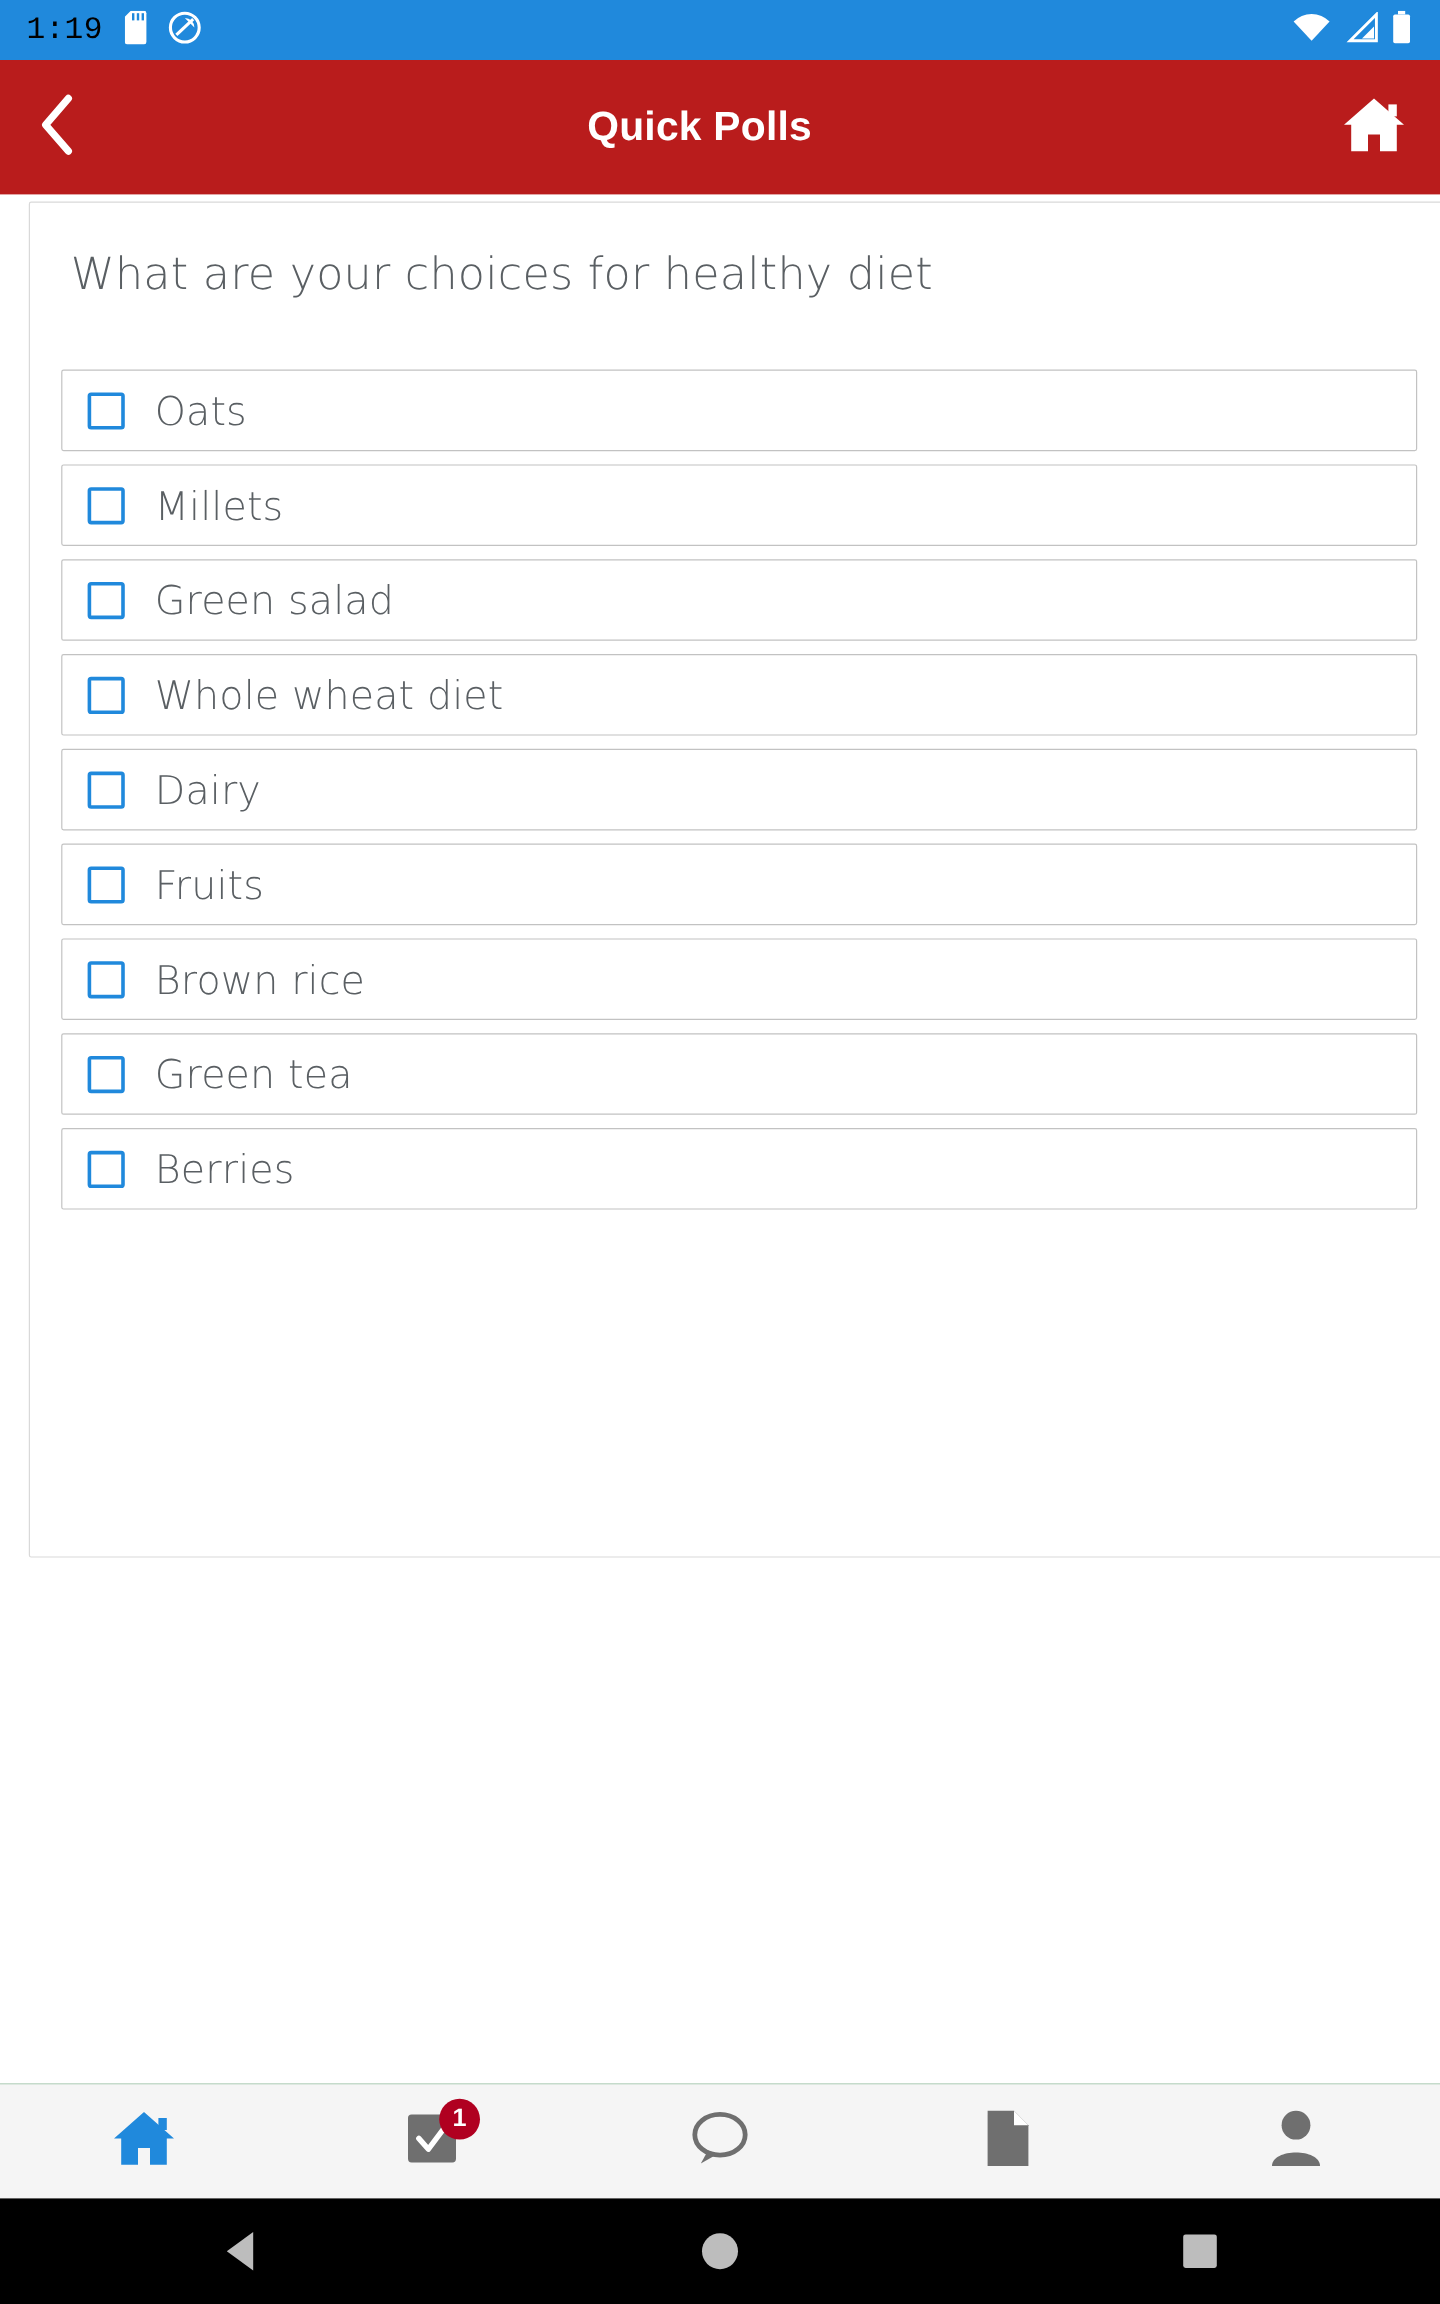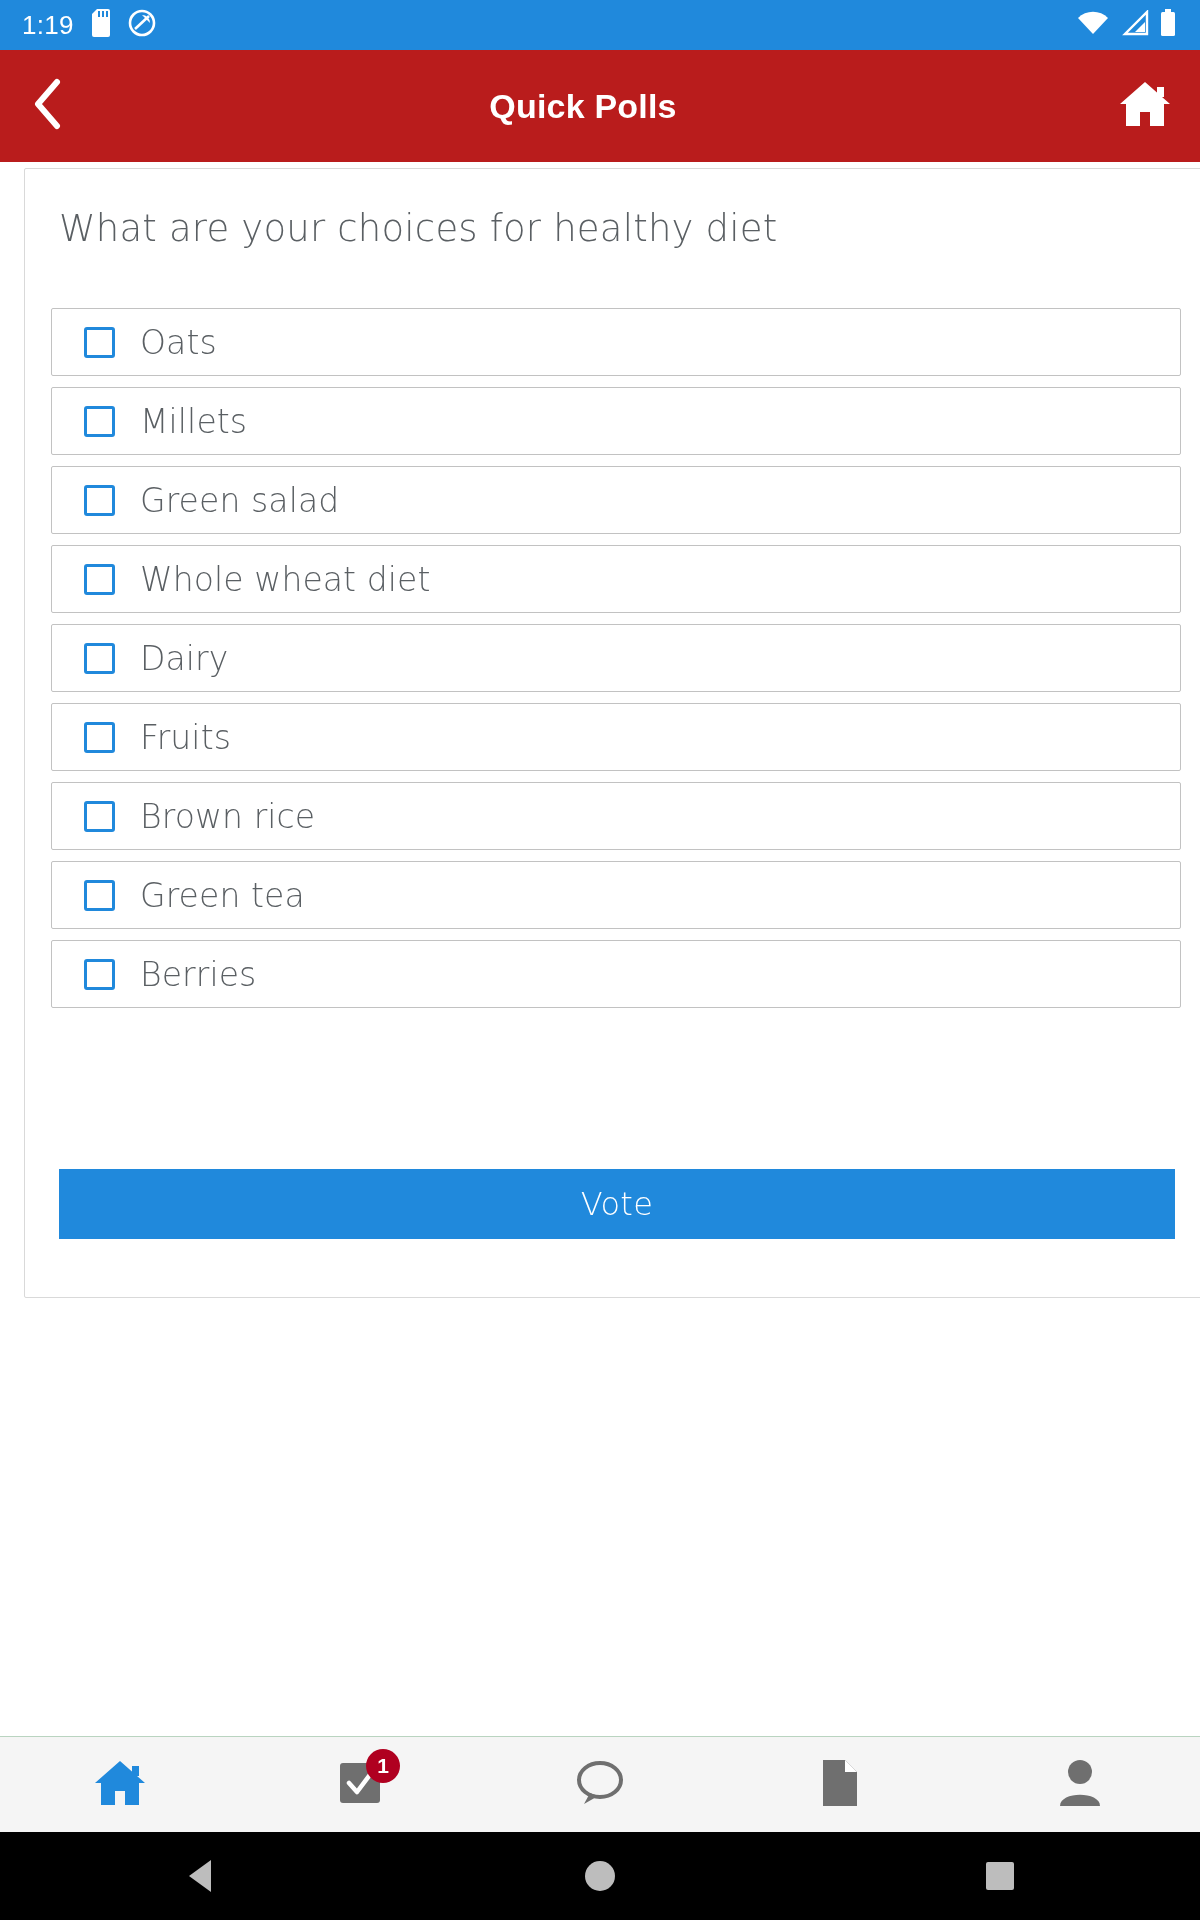--- a/index.html
+++ b/index.html
@@ -11,22 +11,22 @@
   }
   #screen { position: relative; width: 1200px; height: 1920px; background: #ffffff; }
 
   
   .statusbar {
     position: absolute; top: 0; left: 0; width: 1200px; height: 50px;
     background: #2089DC; display: flex; align-items: center;
     padding: 0 18px 0 22px;
   }
   .sb-time {
-    color: #ffffff; font-size: 26px; letter-spacing: 0.3px;
-    font-family: Liberation Sans, sans-serif;
+    color: #000000; font-size: 26px; letter-spacing: 0.3px;
+    font-family: Liberation Mono, monospace;
   }
   .sb-left-icons { display: flex; align-items: center; gap: 14px; margin-left: 18px; }
   .sb-right { margin-left: auto; display: flex; align-items: center; gap: 10px; padding-right: 6px;}
 
   
   .appbar {
     position: absolute; top: 50px; left: 0; width: 1200px; height: 112px;
     background: #b91c1c; display: flex; align-items: center;
   }
   .appbar-back {
@@ -64,21 +64,21 @@
 
   .options { margin-top: 58px; padding: 0 26px; }
   .option-row {
     height: 68px;
     border: 1px solid #c2c2c2;
     border-radius: 2px;
     display: flex; align-items: center;
     margin-bottom: 11px;
     background: #ffffff;
     cursor: pointer;
-    padding-left: 32px;
+    padding-left: 21px;
   }
   .checkbox {
     width: 31px; height: 31px;
     border: 3px solid #2089DC;
     border-radius: 3px;
     background: #ffffff;
     flex: 0 0 auto;
   }
   .option-label {
     margin-left: 25px;
@@ -243,21 +243,20 @@
       <div class="option-row">
         <span class="checkbox"></span>
         <span class="option-label">Green tea</span>
       </div>
       <div class="option-row">
         <span class="checkbox"></span>
         <span class="option-label">Berries</span>
       </div>
     </div>
 
-    <button class="vote-btn">Vote</button>
   </div>
 
   <div class="bottomnav">
     <div class="navitem">
       <span>
         <svg width="56" height="50" viewBox="0 0 56 50">
           <path d="M28 3 L3 25 L9 25 L9 47 L23 47 L23 33 L33 33 L33 47 L47 47 L47 25 L53 25 Z" fill="#2089DC"></path>
           <rect x="40" y="8" width="7" height="10" fill="#2089DC"></rect>
         </svg>
       </span>

